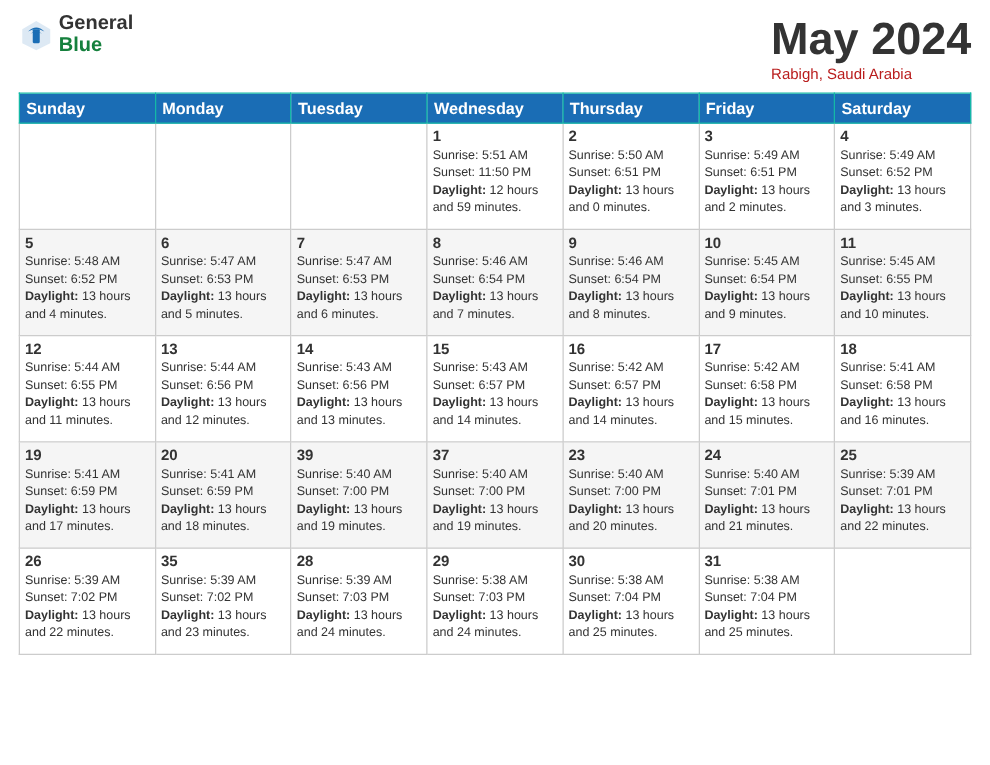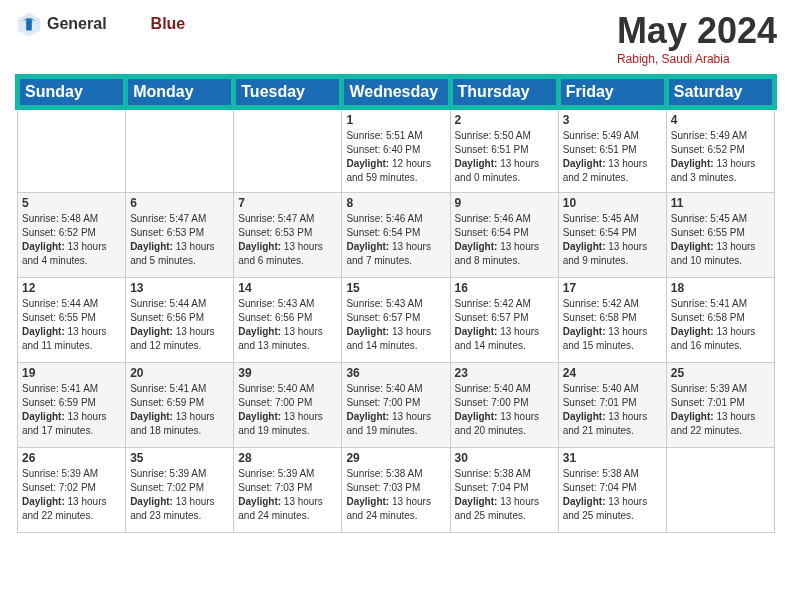--- a/index.html
+++ b/index.html
@@ -21,33 +21,32 @@
       align-items: flex-start;
       margin-bottom: 8px;
     }
     .logo {
       display: flex;
       align-items: center;
       gap: 4px;
     }
     .logo-text {
       display: flex;
-      flex-direction: row;
+      flex-direction: column;
       line-height: 1.1;
     }
     .logo-general {
       font-size: 16px;
       font-weight: bold;
       color: #333;
     }
     .logo-blue {
       font-size: 16px;
       font-weight: bold;
-      color: #7f1d1d;
-      margin-left: 44px;
+      color: #15803d;
     }
     .logo-icon {
       width: 28px;
       height: 28px;
     }
     .title-block {
       text-align: left;
     }
     .month-title {
       font-size: 36px;
@@ -59,25 +58,25 @@
       color: #b91c1c;
     }
     .calendar-table {
       width: 100%;
       border-collapse: collapse;
       table-layout: fixed;
     }
     .calendar-table th {
       background: #1a6db5;
       color: #fff;
-      font-size: 16px;
+      font-size: 13px;
       font-weight: bold;
       padding: 4px 5px;
       text-align: left;
-      border: 5px solid #14b8a6;
+      border: 1px solid #14b8a6;
     }
     .calendar-table td {
       border: 1px solid #ccc;
       vertical-align: top;
       padding: 3px 4px;
       font-size: 10px;
       color: #333;
       height: 85px;
       background: #fff;
     }
@@ -133,21 +132,21 @@
         <th>Saturday</th>
       </tr>
     </thead>
     <tbody id="calendar-body">
     <tr>
           <td class="empty-cell"></td>
           <td class="empty-cell"></td>
           <td class="empty-cell"></td>
           <td>
             <span class="day-num">1</span>
-            <div class="cell-info"><span>Sunrise: 5:51 AM</span><br><span>Sunset: 6:40 PM</span><br><span><strong>Daylight: </strong>12 hours and 59 minutes.</span></div>
+            <div class="cell-info"><span>Sunrise: 5:51 AM</span><br><span>Sunset: 11:50 PM</span><br><span><strong>Daylight: </strong>12 hours and 59 minutes.</span></div>
           </td>
           <td>
             <span class="day-num">2</span>
             <div class="cell-info"><span>Sunrise: 5:50 AM</span><br><span>Sunset: 6:51 PM</span><br><span><strong>Daylight: </strong>13 hours and 0 minutes.</span></div>
           </td>
           <td>
             <span class="day-num">3</span>
             <div class="cell-info"><span>Sunrise: 5:49 AM</span><br><span>Sunset: 6:51 PM</span><br><span><strong>Daylight: </strong>13 hours and 2 minutes.</span></div>
           </td>
           <td>
@@ -222,21 +221,21 @@
           </td>
           <td>
             <span class="day-num">20</span>
             <div class="cell-info"><span>Sunrise: 5:41 AM</span><br><span>Sunset: 6:59 PM</span><br><span><strong>Daylight: </strong>13 hours and 18 minutes.</span></div>
           </td>
           <td>
             <span class="day-num">39</span>
             <div class="cell-info"><span>Sunrise: 5:40 AM</span><br><span>Sunset: 7:00 PM</span><br><span><strong>Daylight: </strong>13 hours and 19 minutes.</span></div>
           </td>
           <td>
-            <span class="day-num">36</span>
+            <span class="day-num">37</span>
             <div class="cell-info"><span>Sunrise: 5:40 AM</span><br><span>Sunset: 7:00 PM</span><br><span><strong>Daylight: </strong>13 hours and 19 minutes.</span></div>
           </td>
           <td>
             <span class="day-num">23</span>
             <div class="cell-info"><span>Sunrise: 5:40 AM</span><br><span>Sunset: 7:00 PM</span><br><span><strong>Daylight: </strong>13 hours and 20 minutes.</span></div>
           </td>
           <td>
             <span class="day-num">24</span>
             <div class="cell-info"><span>Sunrise: 5:40 AM</span><br><span>Sunset: 7:01 PM</span><br><span><strong>Daylight: </strong>13 hours and 21 minutes.</span></div>
           </td>

